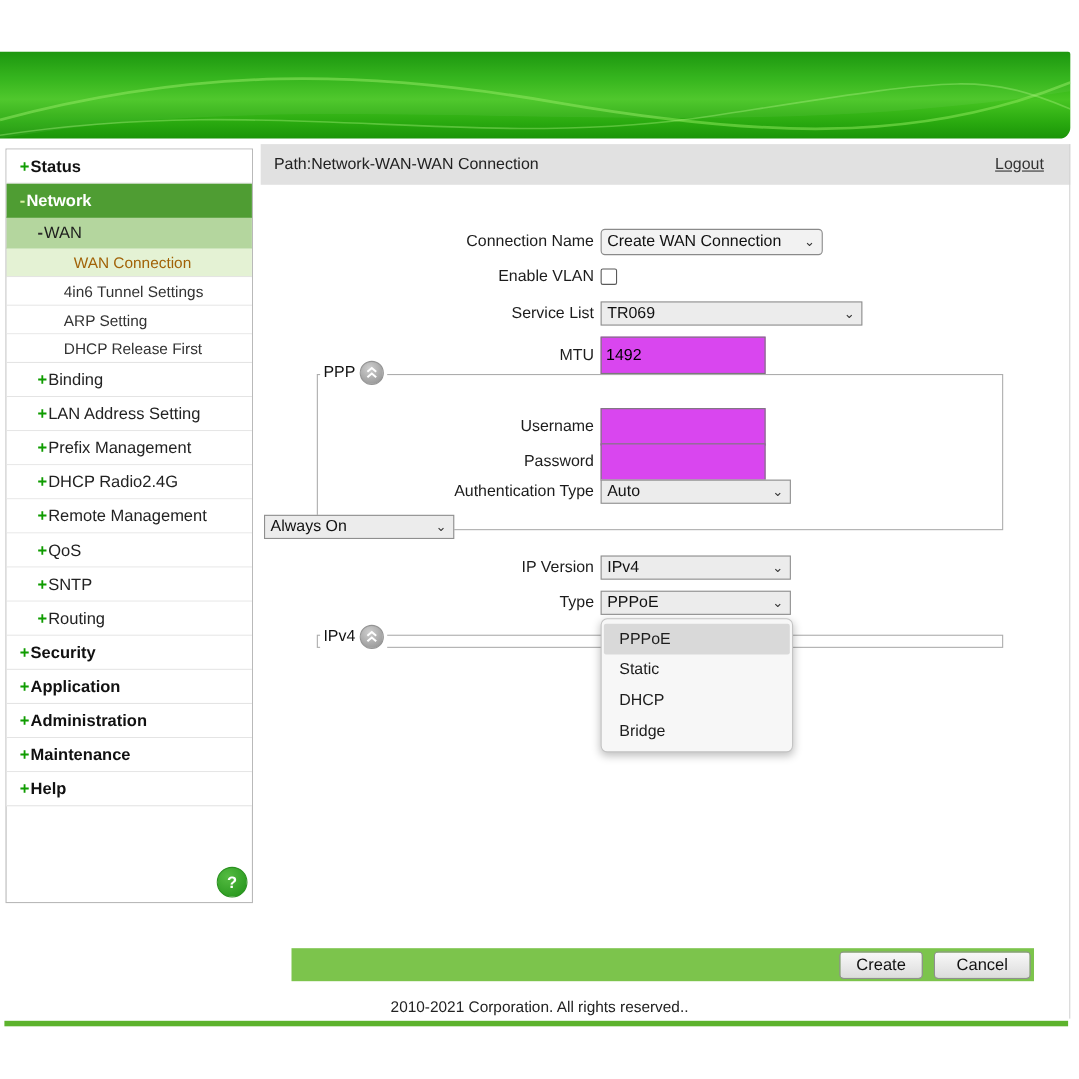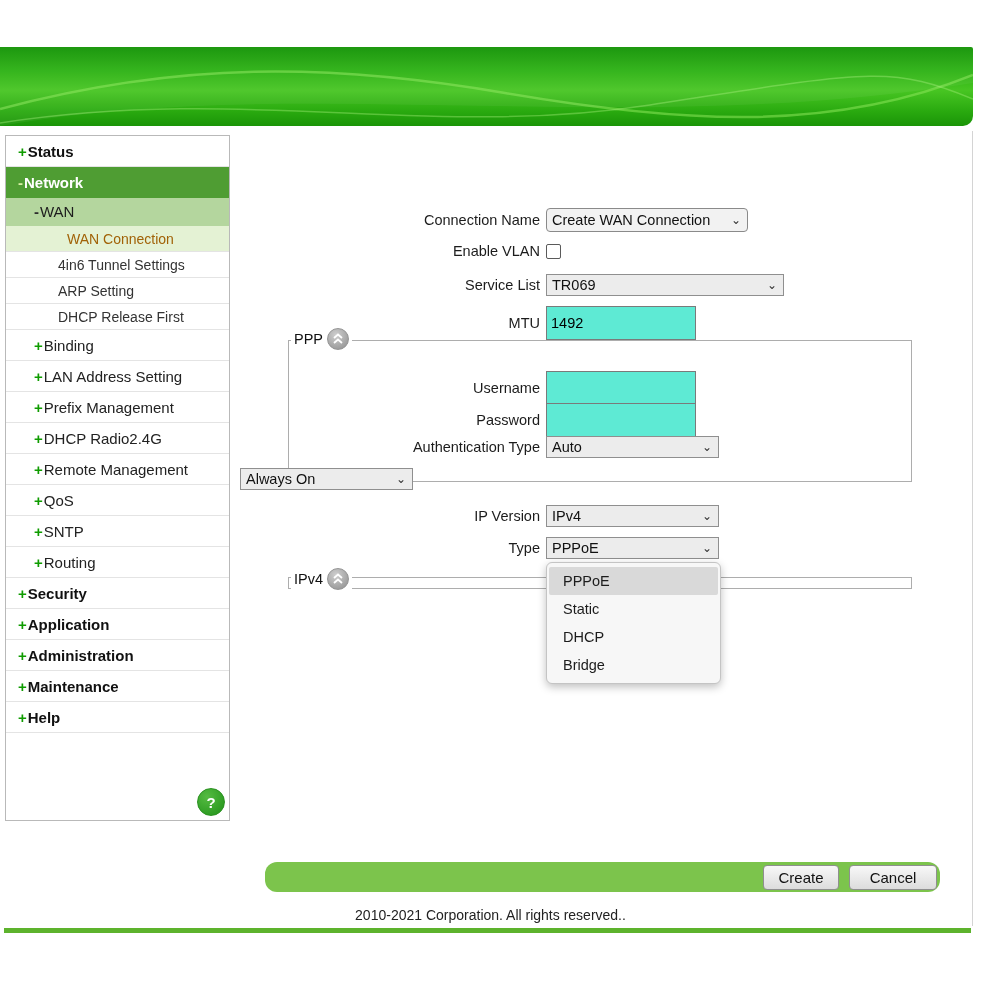--- a/index.html
+++ b/index.html
@@ -40,40 +40,40 @@
     background:radial-gradient(circle at 35% 30%,#55bb42,#2d9c22 75%);color:#fff;font-size:15px;font-weight:bold;
     display:flex;align-items:center;justify-content:center;cursor:pointer;border:1px solid #2a9120;box-sizing:border-box;}
 
   
   .frow{position:absolute;left:240px;display:flex;align-items:center;}
   .flabel{width:300px;text-align:right;font-size:14.5px;color:#1c1c1c;padding-right:6px;flex:none;}
   .fselect{height:22px;background:#ececec;border:1px solid #8f8f8f;display:flex;align-items:center;
     font-size:14.5px;color:#111;padding-left:5px;box-sizing:border-box;cursor:pointer;}
   .fselect .chev{margin-left:auto;margin-right:6px;font-size:12px;color:#333;line-height:10px;}
   .fselect.rounded{border-radius:4px;background:#f2f2f2;border:1px solid #8a8a8a;height:24px;}
-  .ftext{height:22px;border:1px solid #7a7a7a;background:#5eead4;font-size:14.5px;padding:16px 4px;
+  .ftext{height:22px;border:1px solid #7a7a7a;background:#d946ef;font-size:14.5px;padding:16px 4px;
     box-sizing:border-box;font-family:"Liberation Sans","DejaVu Sans",sans-serif;}
   .fcheck{width:15px;height:15px;border:1.5px solid #5a5a5a;border-radius:2px;background:#fff;cursor:pointer;box-sizing:border-box;}
 
   .fieldset{position:absolute;border:1px solid #adadad;background:transparent;box-sizing:border-box;}
   .legend{position:absolute;display:flex;align-items:center;background:#fff;padding:0 3px;font-size:14.5px;color:#111;}
   .collapse-btn{width:22px;height:22px;border-radius:50%;margin-left:4px;cursor:pointer;
     background:radial-gradient(circle at 40% 30%,#cfcfcf,#9a9a9a 80%);border:1px solid #949494;
     display:flex;align-items:center;justify-content:center;box-sizing:border-box;}
 
   
   .dropdown{position:absolute;left:546px;top:562px;width:173px;background:#f7f7f7;border:1px solid #c4c4c4;
     border-radius:6px;box-shadow:0 3px 8px rgba(0,0,0,.25);padding:4px 0;z-index:50;}
   .dd-opt{height:28px;display:flex;align-items:center;padding-left:14px;font-size:14.5px;color:#1c1c1c;
     cursor:pointer;margin:0 2px;}
   .dd-opt.active{background:#d9d9d9;border-radius:2px;}
 
   
   .action-bar{position:absolute;left:265px;top:862px;width:675px;height:30px;background:#7cc44c;
-    display:flex;align-items:center;justify-content:flex-end;border-radius:12px;}
+    display:flex;align-items:center;justify-content:flex-end;}
   .btn{height:25px;margin-right:3px;border:1px solid #8f8f8f;border-radius:4px;
     background:linear-gradient(180deg,#f8f8f8,#dcdcdc);font-size:15px;color:#111;cursor:pointer;
     font-family:"Liberation Sans","DejaVu Sans",sans-serif;}
   .btn.create{width:76px;margin-right:10px;}
   .btn.cancel{width:88px;}
   .copyright{position:absolute;left:0;top:907px;width:981px;text-align:center;font-size:14px;color:#222;}
   .footer-line{position:absolute;left:4px;top:928px;width:967px;height:5px;background:#5db32d;}
 </style>
 </head>
 <body>
@@ -81,20 +81,24 @@
 <div class="page">
 
   <div class="banner">
     <svg width="973" height="79" viewBox="0 0 973 79">
       <path d="M0 62 C 180 14, 330 16, 505 46 S 830 86, 973 28" fill="none" stroke="#8ae65a" stroke-width="2.5" opacity="0.55"></path>
       <path d="M0 76 C 250 38, 430 92, 650 58 S 890 18, 973 52" fill="none" stroke="#a8ef7c" stroke-width="1.5" opacity="0.4"></path>
       <path d="M0 79 C 300 26, 620 92, 973 36 L 973 0 L 0 0 Z" fill="#ffffff" opacity="0.05"></path>
     </svg>
   </div>
 
+  <div class="pathbar">
+    <span class="path">Path:Network-WAN-WAN Connection</span>
+    <a class="logout">Logout</a>
+  </div>
   <div class="right-edge"></div>
 
   <div class="sidebar">
     <div id="sidebar-items">
         <div class="nav-row root">
           <span class="prefix">+</span>
           <span>Status</span>
         </div>
         <div class="nav-row root-selected">
           <span class="prefix">-</span>

